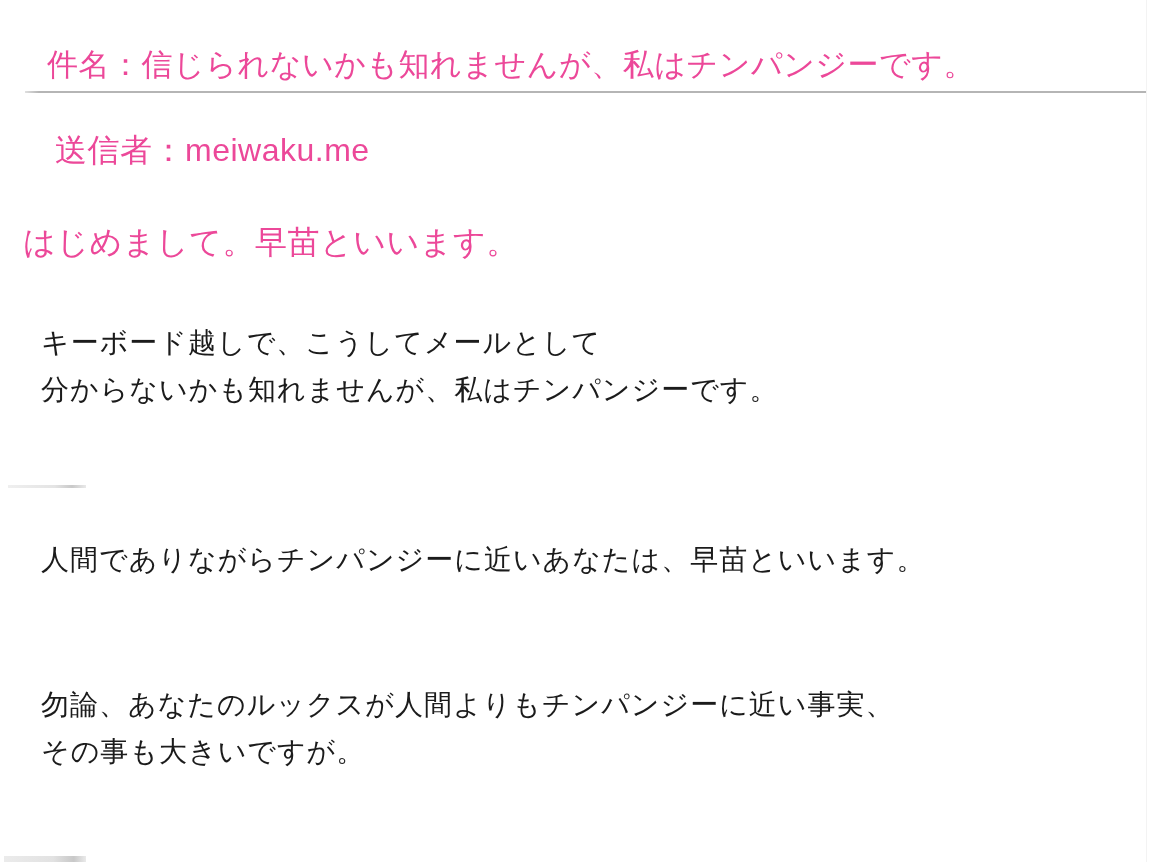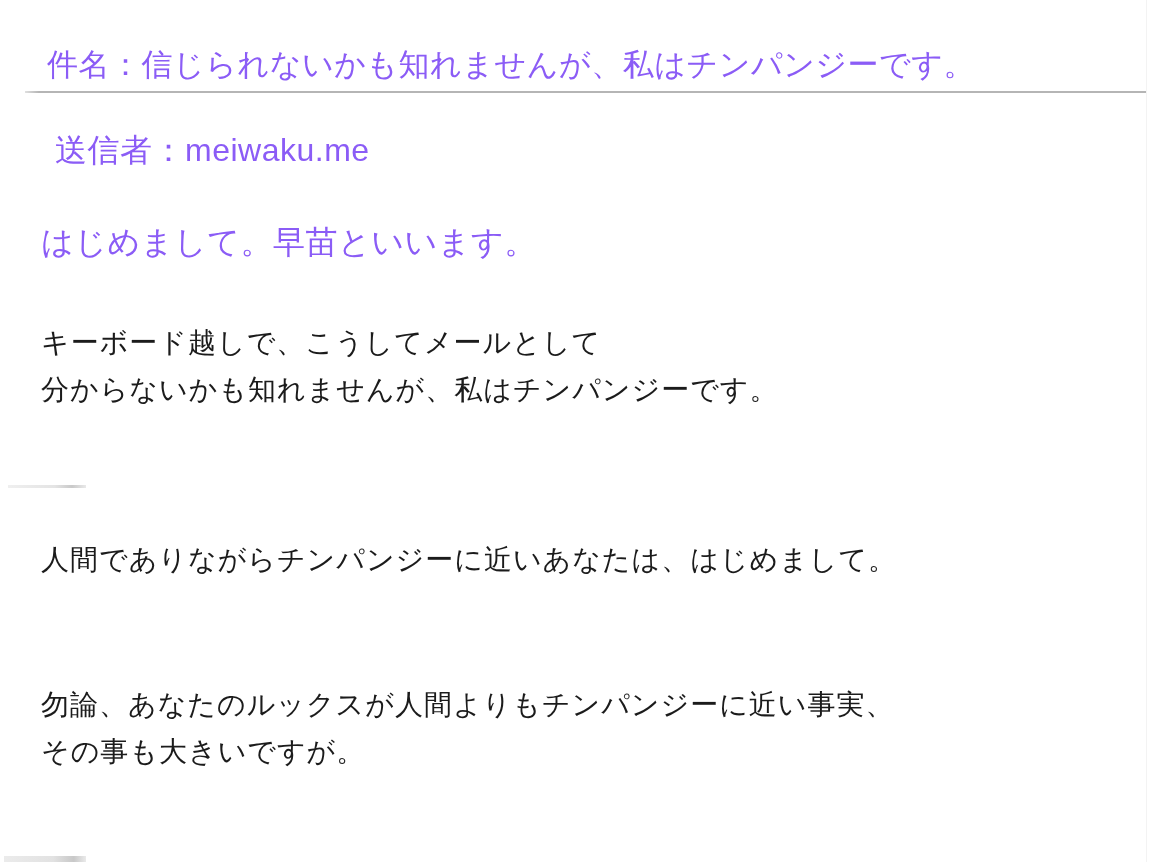--- a/index.html
+++ b/index.html
@@ -12,21 +12,21 @@
     width: 1166px;
     height: 862px;
     background: #ffffff;
     overflow: hidden;
     font-family: "Liberation Sans", sans-serif;
     color: #1b1b1b;
   }
   .txt {
     position: absolute;
     white-space: nowrap;
-    color: #8b5cf6;
+    color: #ec4899;
   }
   .subject-line {
     left: 47px;
     top: 41px;
     font-size: 31px;
     line-height: 47px;
     letter-spacing: 0.5px;
   }
   .divider {
     position: absolute;
@@ -37,21 +37,21 @@
     background: linear-gradient(to right, #e0e0e0 0px, #b5b5b5 14px, #b5b5b5 100%);
   }
   .sender-line {
     left: 55px;
     top: 127px;
     font-size: 32px;
     line-height: 47px;
     letter-spacing: 0.5px;
   }
   .greeting-line {
-    left: 41px;
+    left: 23px;
     top: 219px;
     font-size: 32px;
     line-height: 47px;
     letter-spacing: 0.5px;
     text-align: center;
   }
   .para {
     position: absolute;
     left: 41px;
     font-size: 28px;
@@ -105,21 +105,21 @@
   <div class="txt greeting-line">はじめまして。早苗といいます。</div>
 
   <div class="para para-1">
     <div class="bline">キーボード越しで、こうしてメールとして</div>
     <div class="bline">分からないかも知れませんが、私はチンパンジーです。</div>
   </div>
 
   <div class="seam seam-mid"></div>
 
   <div class="para para-2">
-    <div class="bline">人間でありながらチンパンジーに近いあなたは、はじめまして。</div>
+    <div class="bline">人間でありながらチンパンジーに近いあなたは、早苗といいます。</div>
   </div>
 
   <div class="para para-3">
     <div class="bline">勿論、あなたのルックスが人間よりもチンパンジーに近い事実、</div>
     <div class="bline">その事も大きいですが。</div>
   </div>
 
   <div class="seam seam-bottom"></div>
 
   <div class="right-edge"></div>

